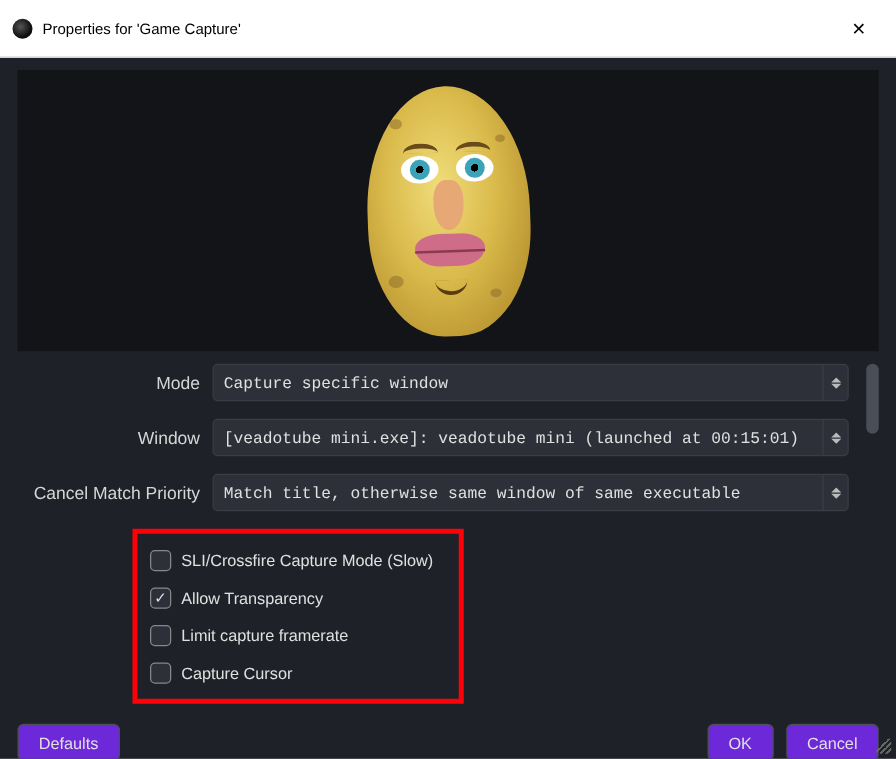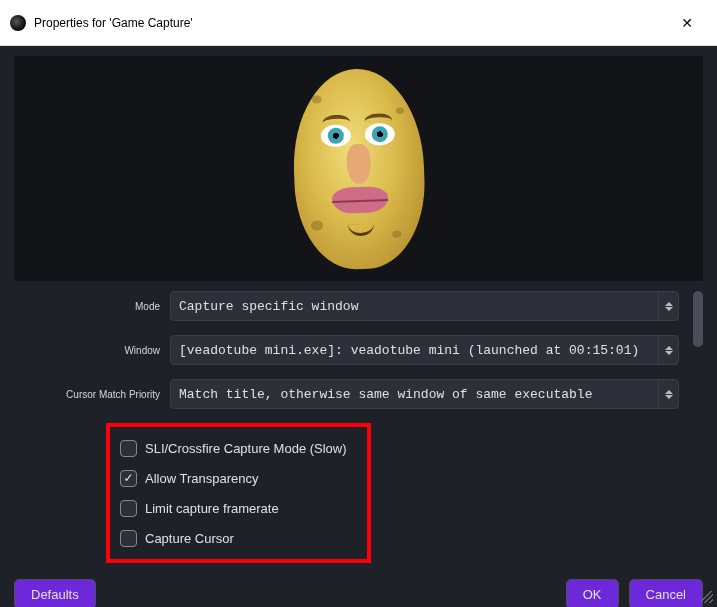--- a/index.html
+++ b/index.html
@@ -120,21 +120,21 @@
   .row {
     display: flex;
     align-items: center;
     margin-bottom: 14px;
   }
   .row-label {
     width: 156px;
     text-align: right;
     padding-right: 10px;
     color: #d6d6d6;
-    font-size: 10px;
+    font-size: 14px;
   }
   .select {
     flex: 1;
     display: flex;
     align-items: center;
     background: #2d3038;
     border: 1px solid #3a3d45;
     border-radius: 4px;
     height: 30px;
     padding: 0 8px;
@@ -257,21 +257,21 @@
       <div class="select">
         <span>[veadotube mini.exe]: veadotube mini (launched at 00:15:01)</span>
         <div class="spinner">
             <div class="up"></div>
             <div class="dn"></div>
           </div>
       </div>
     </div>
 
     <div class="row">
-      <div class="row-label">Cursor Match Priority</div>
+      <div class="row-label">Cancel Match Priority</div>
       <div class="select">
         <span>Match title, otherwise same window of same executable</span>
         <div class="spinner">
             <div class="up"></div>
             <div class="dn"></div>
           </div>
       </div>
     </div>
 
     <div class="check-group">

